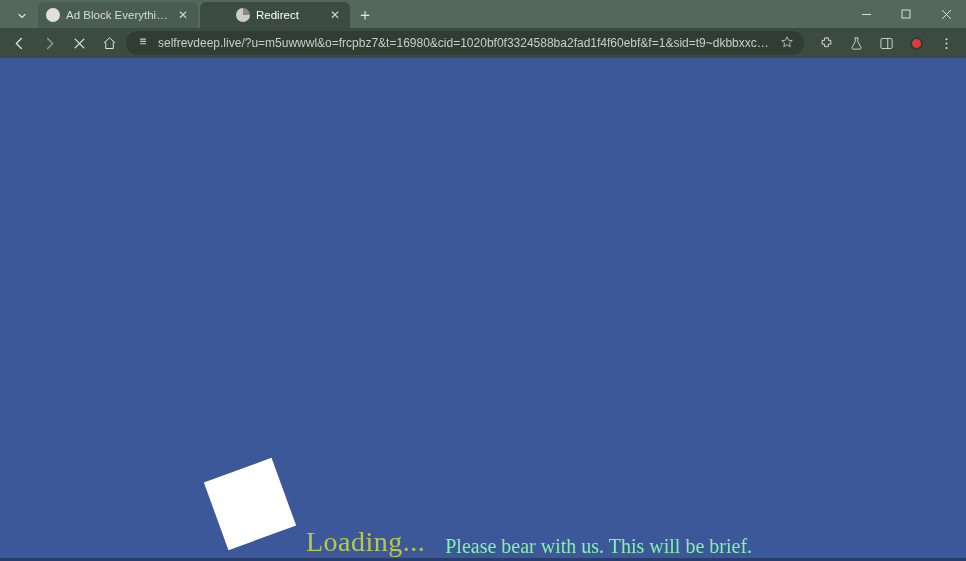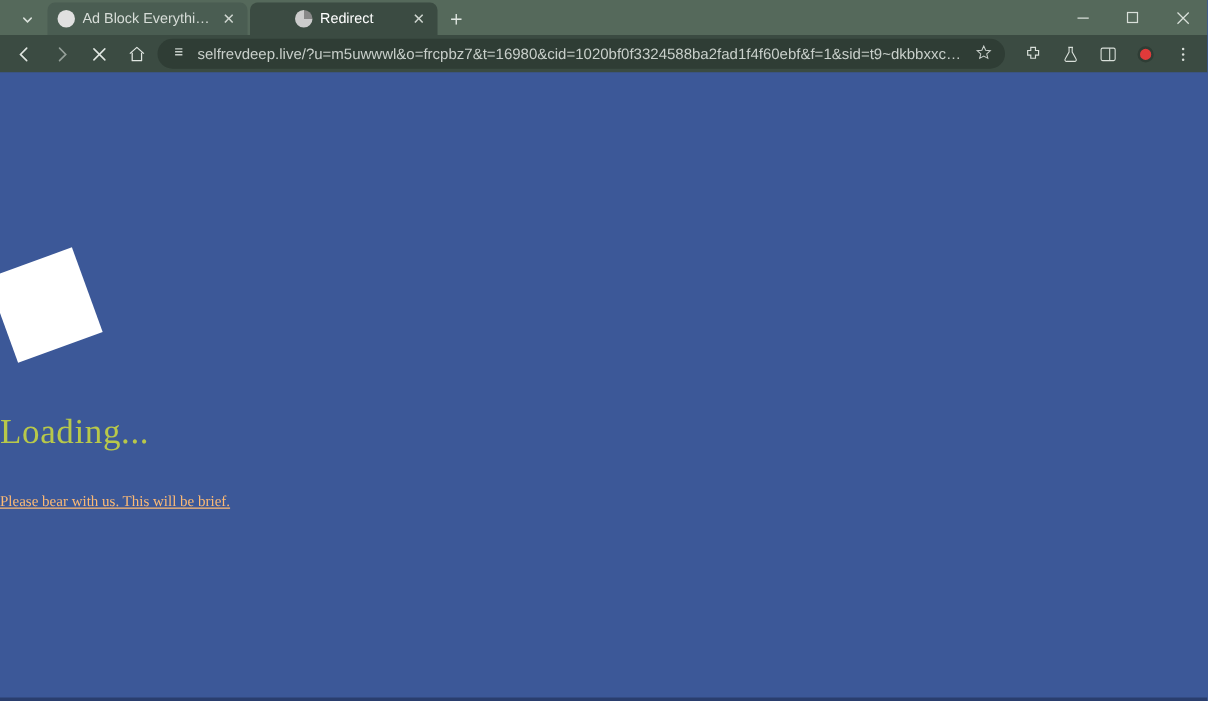--- a/index.html
+++ b/index.html
@@ -25,24 +25,24 @@
   .tbtn svg { width:15px; height:15px; }
   .omnibox { flex:1; height:24px; background:#2f3d35; border-radius:12px; display:flex; align-items:center; padding:0 10px; gap:8px; color:#c8cfca; font-size:12px; overflow:hidden; }
   .omnibox .url { white-space:nowrap; overflow:hidden; text-overflow:ellipsis; flex:1; }
   .omnibox .star { color:#c8cfca; }
   .right-icons { display:flex; align-items:center; gap:2px; margin-left:4px; }
   .ricon { width:28px; height:26px; display:flex; align-items:center; justify-content:center; color:#d9e0da; }
   .ricon svg { width:15px; height:15px; }
   .recdot { width:13px; height:13px; border-radius:50%; background:#e03a3a; border:2px solid #2f3d35; }
 
   
-  .page { flex:1; background:#3c5898; display:flex; flex-direction:column; align-items:flex-start; justify-content:center; gap:32px; }
+  .page { flex:1; background:#3c5898; display:flex; flex-direction:row; align-items:flex-end; justify-content:center; gap:20px; }
   .spinner { width:72px; height:72px; background:#fff; transform: rotate(-20deg); margin-bottom: 18px; }
   .loading { font-family: Georgia, 'Times New Roman', serif; font-size:28px; color:#b8c84a; letter-spacing:0.5px; }
-  .sub { font-family: Georgia, 'Times New Roman', serif; font-size:12px; color:#fdba74;text-decoration:underline; }
+  .sub { font-family: Georgia, 'Times New Roman', serif; font-size:20px; color:#86efac; }
 
   
   .bottom-edge { height:3px; background:#2a3e6e; }
 </style>
 </head>
 <body>
 
 <div class="titlebar">
   <div class="tab-strip">
     <div class="caret-btn">

